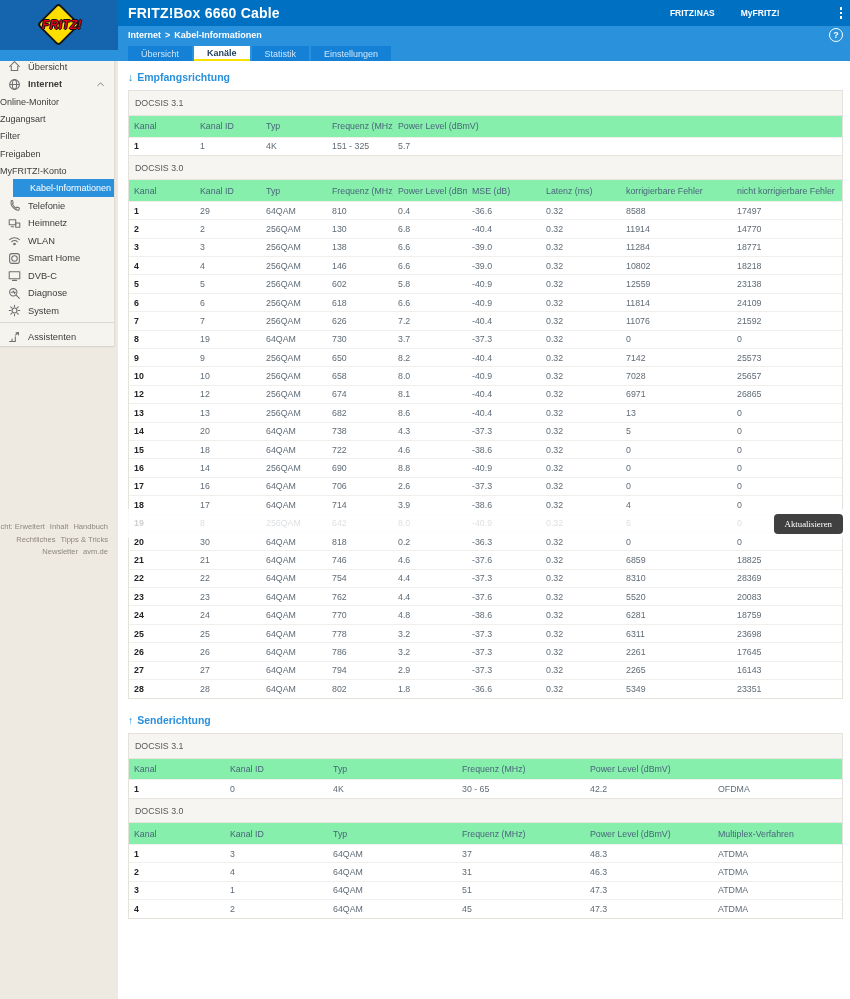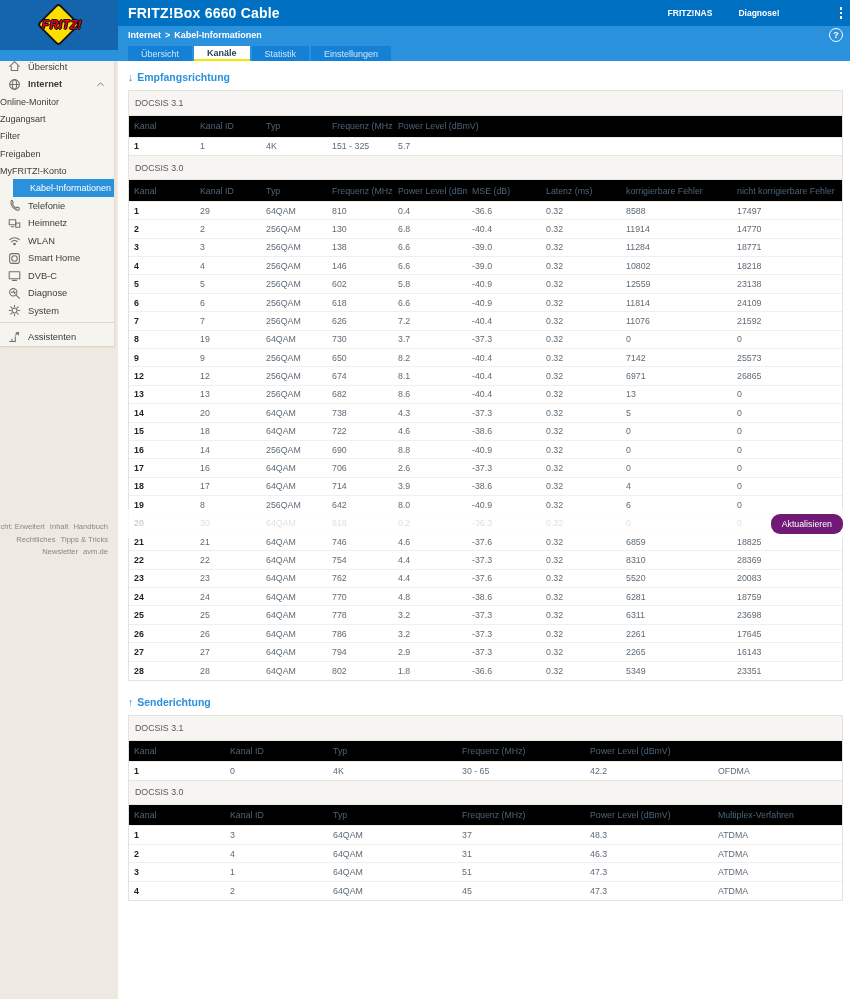--- a/index.html
+++ b/index.html
@@ -43,43 +43,43 @@
   .side-footer a { color:#8d887c; text-decoration:none; cursor:pointer; white-space:nowrap; }
 
   
   .content { position:absolute; left:118px; top:61px; width:732px; height:938px; background:#fff; padding:0 7px 0 10px; }
   h2.sec { margin:10px 0 7px; color:#2a91dc; font-size:10.5px; font-weight:bold; display:flex; gap:4px; align-items:center; }
   h2.sec.up { margin-top:15px; }
   .tblblock { border:1px solid #e5e2db; }
   .band { height:25px; background:#f6f5f2; border-bottom:1px solid #e8e5df; display:flex; align-items:center; padding-left:6px; font-size:8.8px; color:#585858; }
   .band + table { border-top:none; }
   table { width:100%; border-collapse:collapse; table-layout:fixed; }
-  th { height:21px; background:#000000; color:#4a657b; font-size:8.8px; font-weight:normal; text-align:left; padding-left:5px; white-space:nowrap; overflow:hidden; }
+  th { height:21px; background:#86efac; color:#4a657b; font-size:8.8px; font-weight:normal; text-align:left; padding-left:5px; white-space:nowrap; overflow:hidden; }
   td { height:18.4px; font-size:8.8px; color:#5f6b76; padding-left:5px; border-top:1px solid #f0efec; white-space:nowrap; overflow:hidden; }
   td.c0 { color:#222; font-weight:bold; }
   tbody tr { background:#fff; }
   table + .band { border-top:1px solid #e8e5df; }
 
   
   .refresh-bar { position:absolute; left:118px; top:509px; width:732px; height:29px; background:rgba(255,255,255,0.78); z-index:5; display:flex; align-items:center; justify-content:flex-end; padding-right:7px; }
-  .refresh-bar button { background:#701a75; color:#fff; border:none; border-radius:9px; font-size:8.8px; font-family:Liberation Sans, sans-serif; padding:5px 11px; cursor:pointer; }
+  .refresh-bar button { background:#404040; color:#fff; border:none; border-radius:4px; font-size:8.8px; font-family:Liberation Serif, serif; padding:5px 11px; cursor:pointer; }
 
   svg.icon { stroke:#6f6f6f; fill:none; stroke-width:1.3; stroke-linecap:round; stroke-linejoin:round; }
   .sub.selected svg.icon, .chev svg.icon { stroke:#555; }
 </style>
 </head>
 <body>
 
 <div class="page">
 
   <header class="topbar">
     <div class="title">FRITZ!Box 6660 Cable</div>
     <nav class="top-links">
       <a>FRITZ!NAS</a>
-      <a>Diagnose!</a>
+      <a>MyFRITZ!</a>
       <span class="kebab">
           <i></i>
           <i></i>
           <i></i>
         </span>
     </nav>
   </header>
 
   <div class="bluebar">
     <div class="breadcrumb">
@@ -380,20 +380,31 @@
               <td>9</td>
               <td>256QAM</td>
               <td>650</td>
               <td>8.2</td>
               <td>-40.4</td>
               <td>0.32</td>
               <td>7142</td>
               <td>25573</td>
             </tr>
             <tr>
+              <td class="c0">10</td>
+              <td>10</td>
+              <td>256QAM</td>
+              <td>658</td>
+              <td>8.0</td>
+              <td>-40.9</td>
+              <td>0.32</td>
+              <td>7028</td>
+              <td>25657</td>
+            </tr>
+            <tr>
               <td class="c0">12</td>
               <td>12</td>
               <td>256QAM</td>
               <td>674</td>
               <td>8.1</td>
               <td>-40.4</td>
               <td>0.32</td>
               <td>6971</td>
               <td>26865</td>
             </tr>

